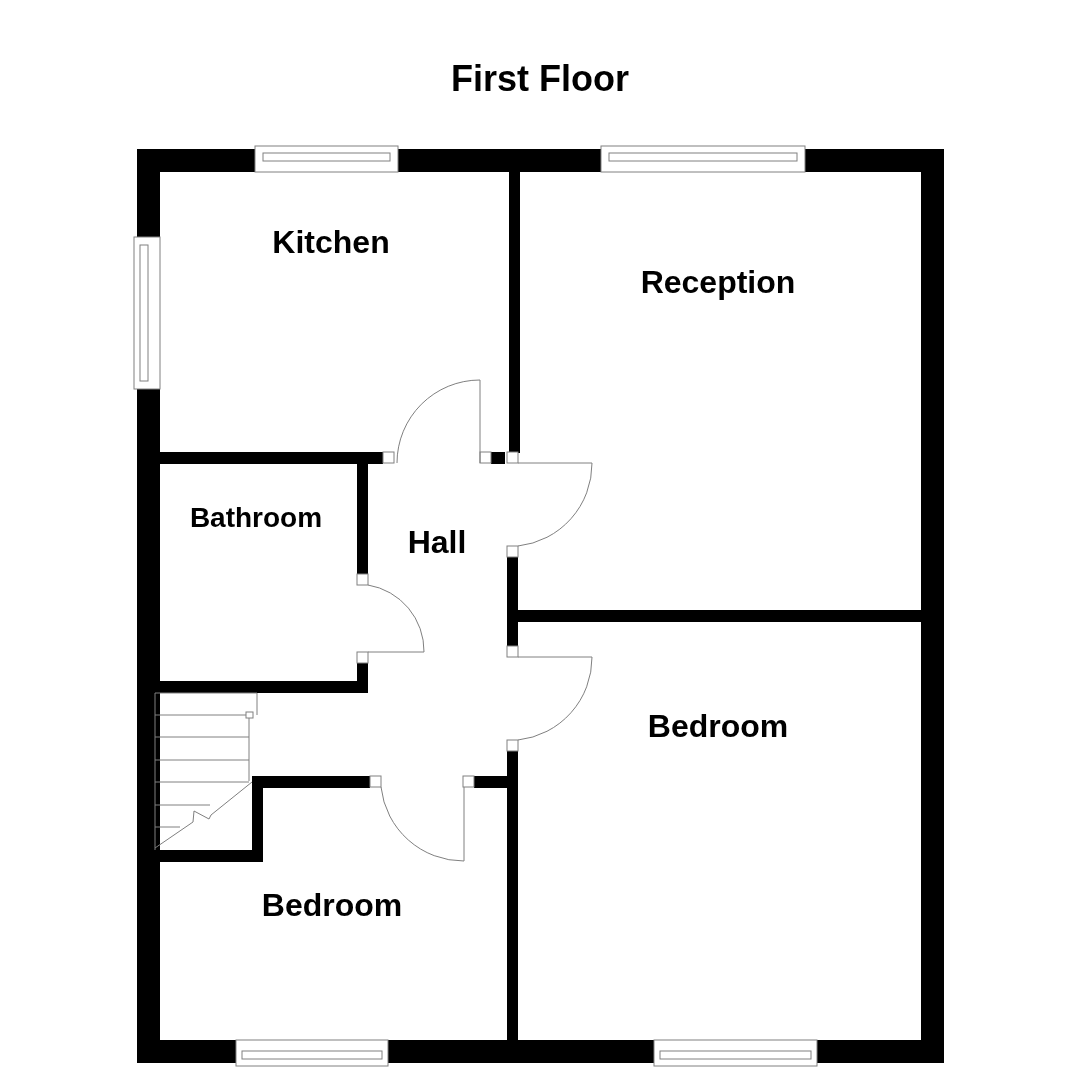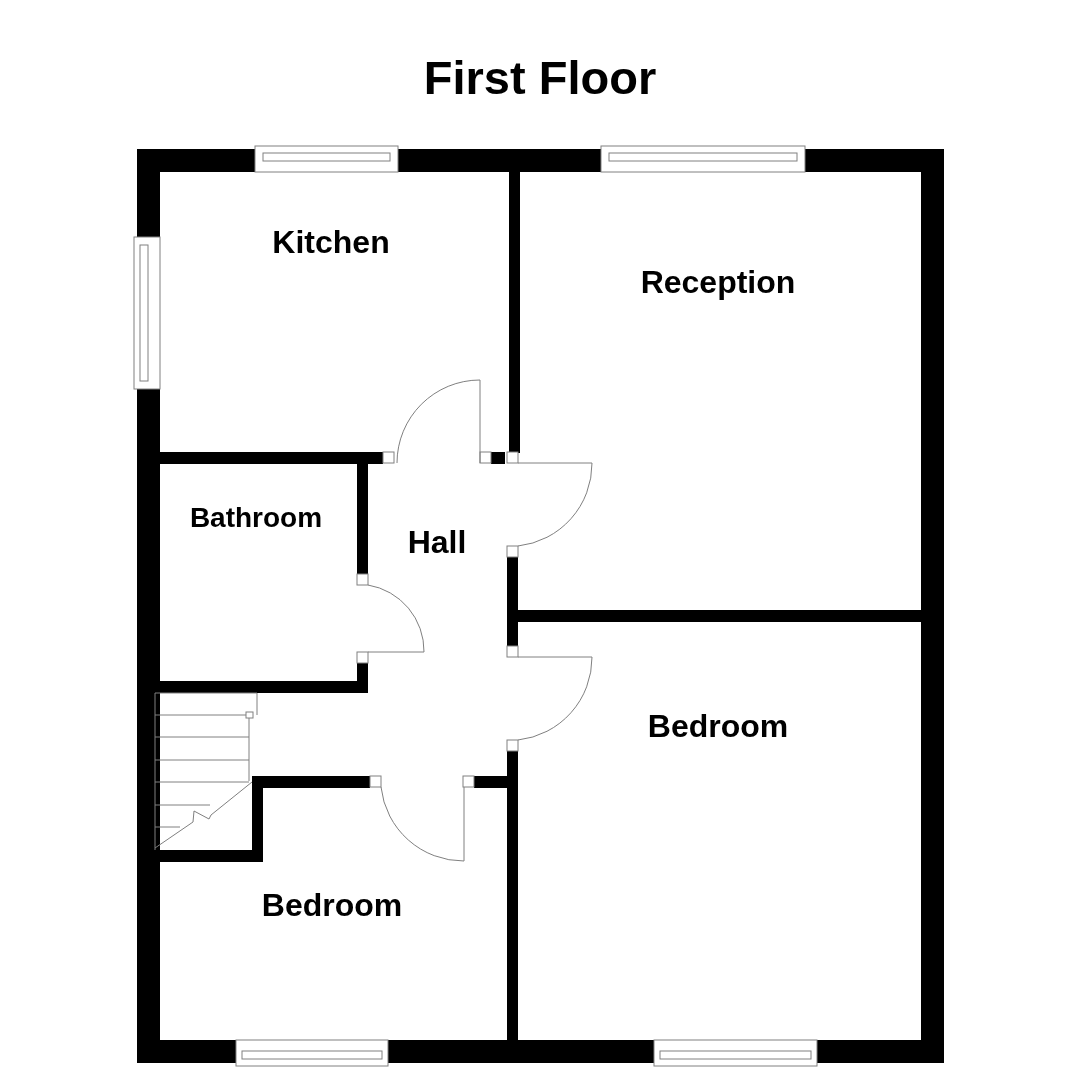--- a/index.html
+++ b/index.html
@@ -1,17 +1,17 @@
 <!DOCTYPE html>
 <html><head>
   <meta charset="utf-8">
   <style>
     html, body { margin: 0; padding: 0; background: #ffffff; }
     body { width: 1080px; height: 1080px; position: relative; overflow: hidden; font-family: "Liberation Sans", sans-serif; }
-    .title { position: absolute; left: 0; top: 50px; width: 1080px; text-align: center; font-size: 47px; font-weight: bold; color: #000; }
+    .title { position: absolute; left: 0; top: 58px; width: 1080px; text-align: center; font-size: 36px; font-weight: bold; color: #000; }
     svg { position: absolute; left: 0; top: 0; }
     .room-label { font-family: "Liberation Sans", sans-serif; font-weight: bold; fill: #000; }
     .wall { fill: #000; }
     .thin { fill: #fff; stroke: #808080; stroke-width: 1; }
     .arc { fill: none; stroke: #808080; stroke-width: 1; }
     .line { stroke: #808080; stroke-width: 1; fill: none; }
   </style>
 </head>
 <body>
 

